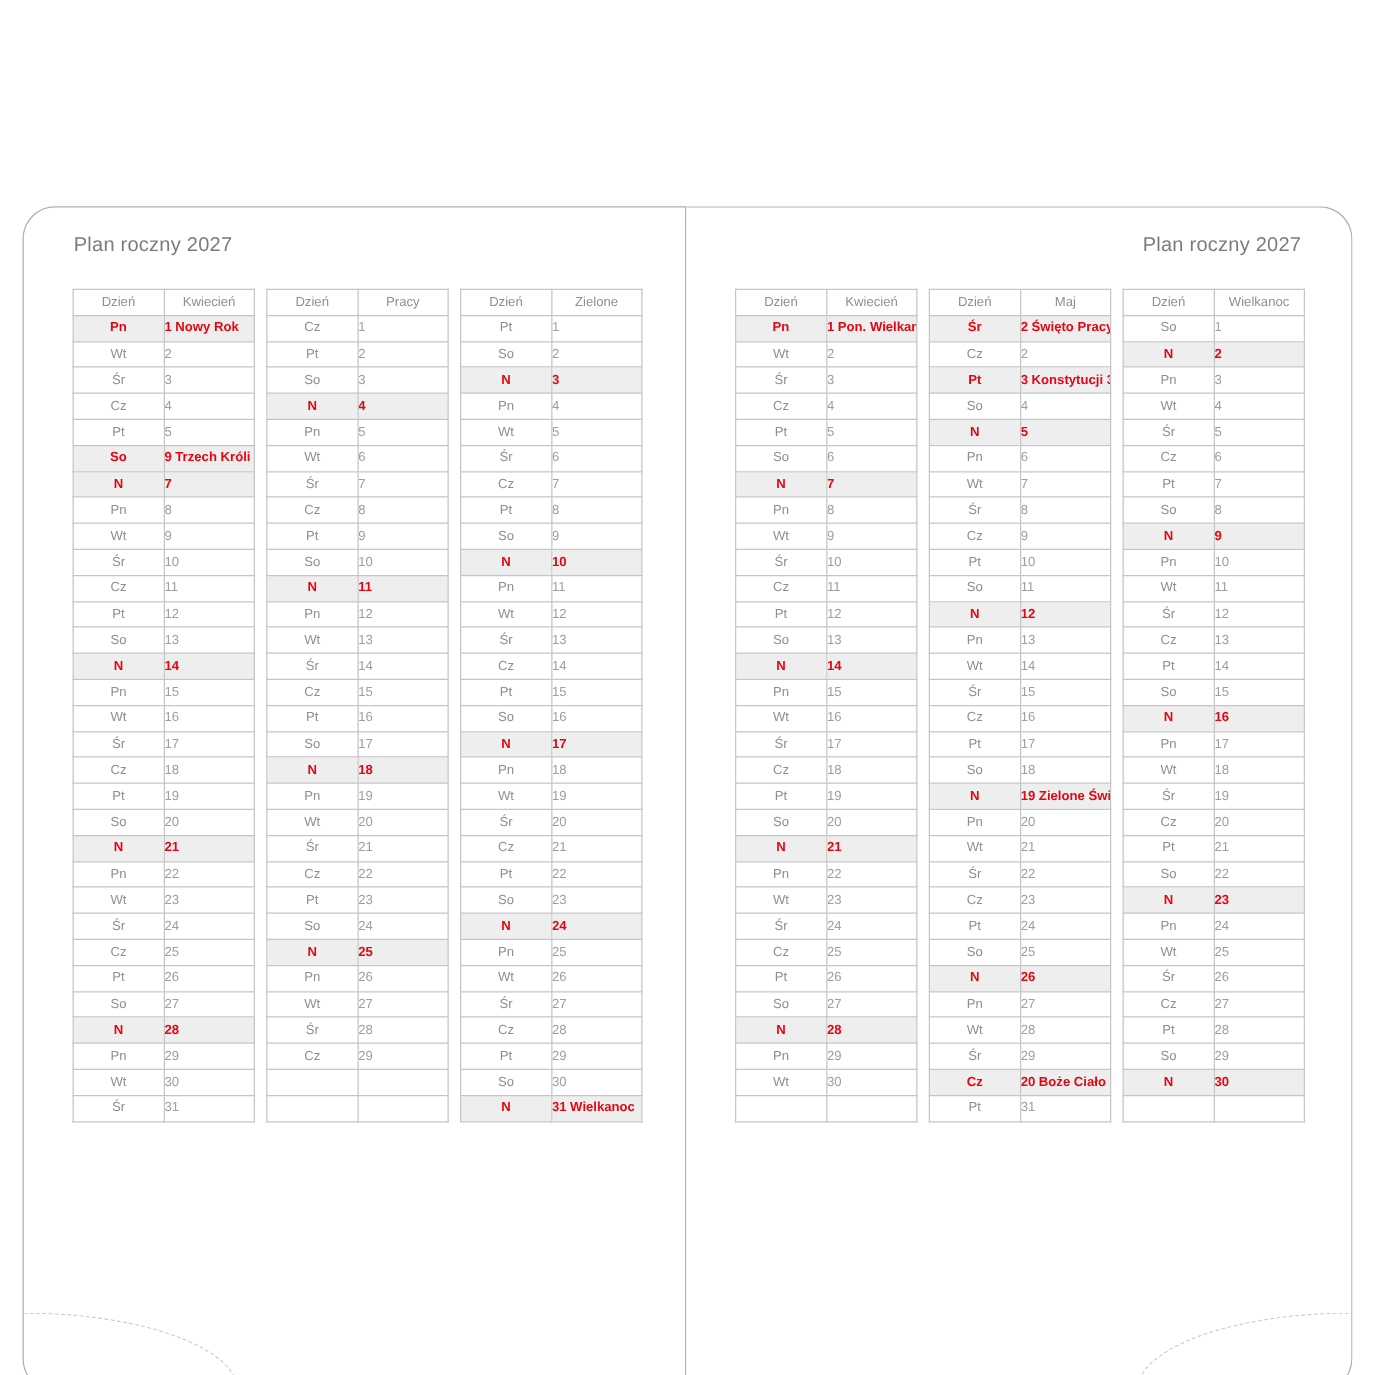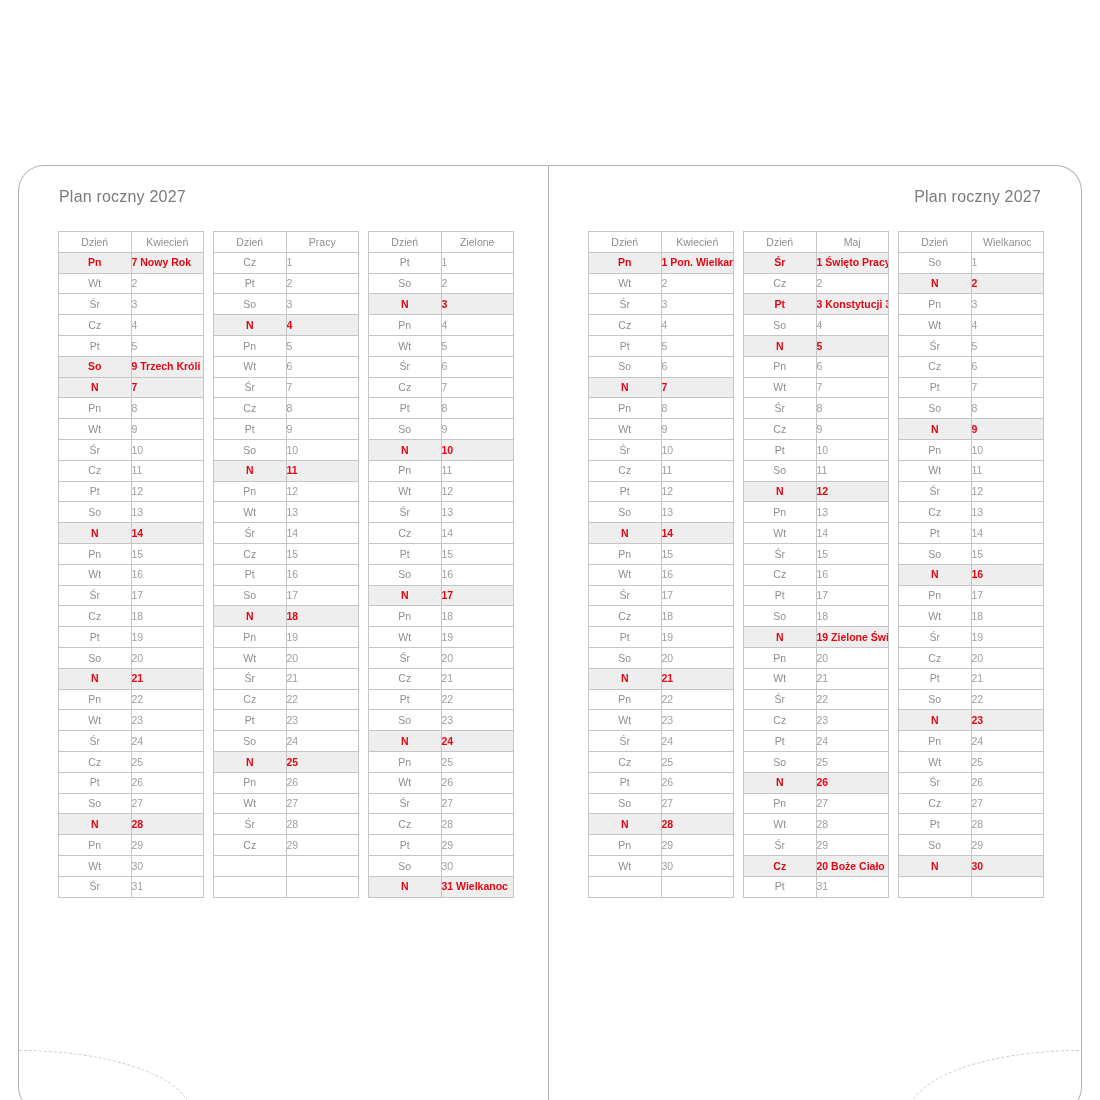--- a/index.html
+++ b/index.html
@@ -61,21 +61,21 @@
   <table class="month m0">
         <thead>
           <tr>
             <th class="dw">Dzień</th>
             <th>Kwiecień</th>
           </tr>
         </thead>
         <tbody>
           <tr class="hl">
             <td class="dw">Pn</td>
-            <td class="label">7 Nowy Rok</td>
+            <td class="label">1 Nowy Rok</td>
           </tr>
           <tr>
             <td class="dw">Wt</td>
             <td class="label">2</td>
           </tr>
           <tr>
             <td class="dw">Śr</td>
             <td class="label">3</td>
           </tr>
           <tr>
@@ -601,21 +601,21 @@
       <table class="month m1">
         <thead>
           <tr>
             <th class="dw">Dzień</th>
             <th>Maj</th>
           </tr>
         </thead>
         <tbody>
           <tr class="hl">
             <td class="dw">Śr</td>
-            <td class="label">1 Święto Pracy</td>
+            <td class="label">2 Święto Pracy</td>
           </tr>
           <tr>
             <td class="dw">Cz</td>
             <td class="label">2</td>
           </tr>
           <tr class="hl">
             <td class="dw">Pt</td>
             <td class="label">3 Konstytucji 3 Maja</td>
           </tr>
           <tr>

